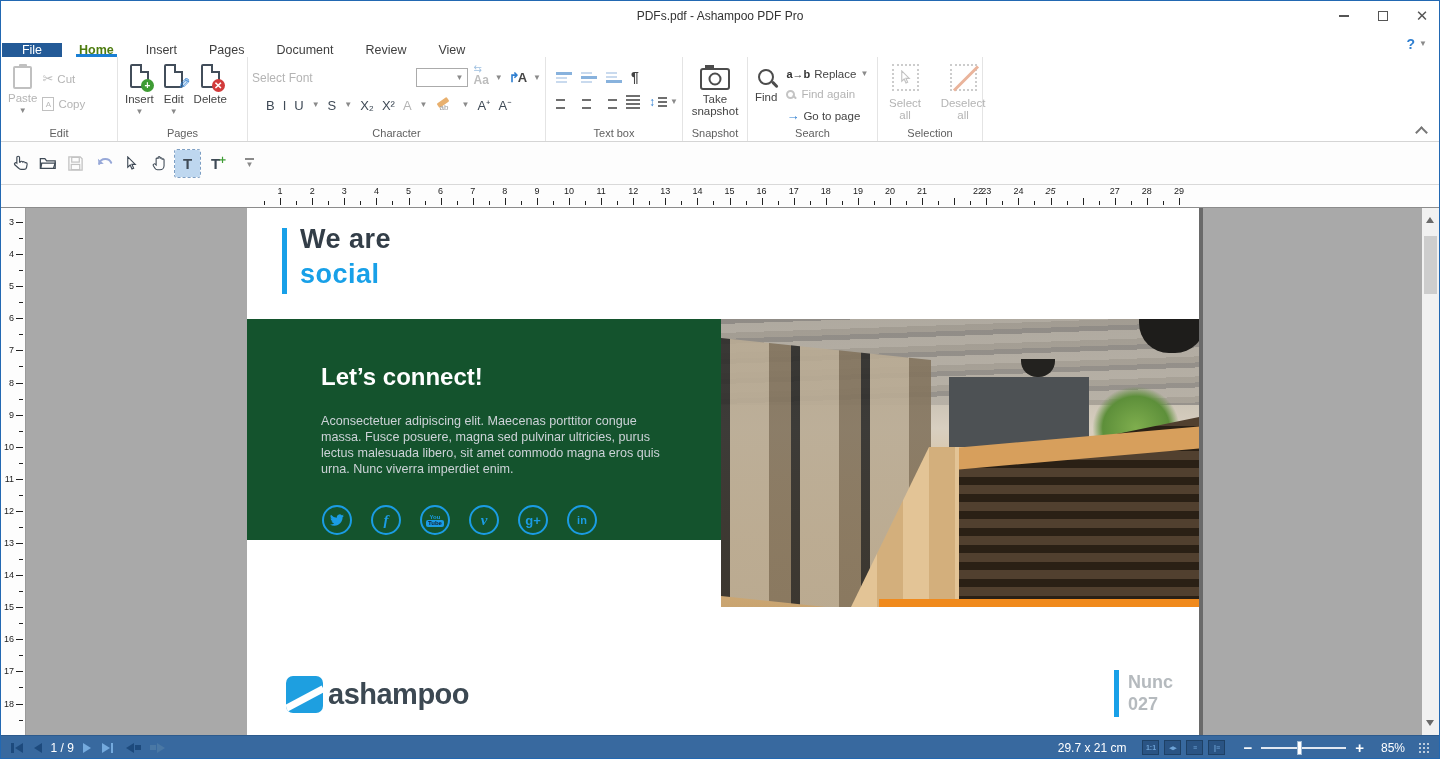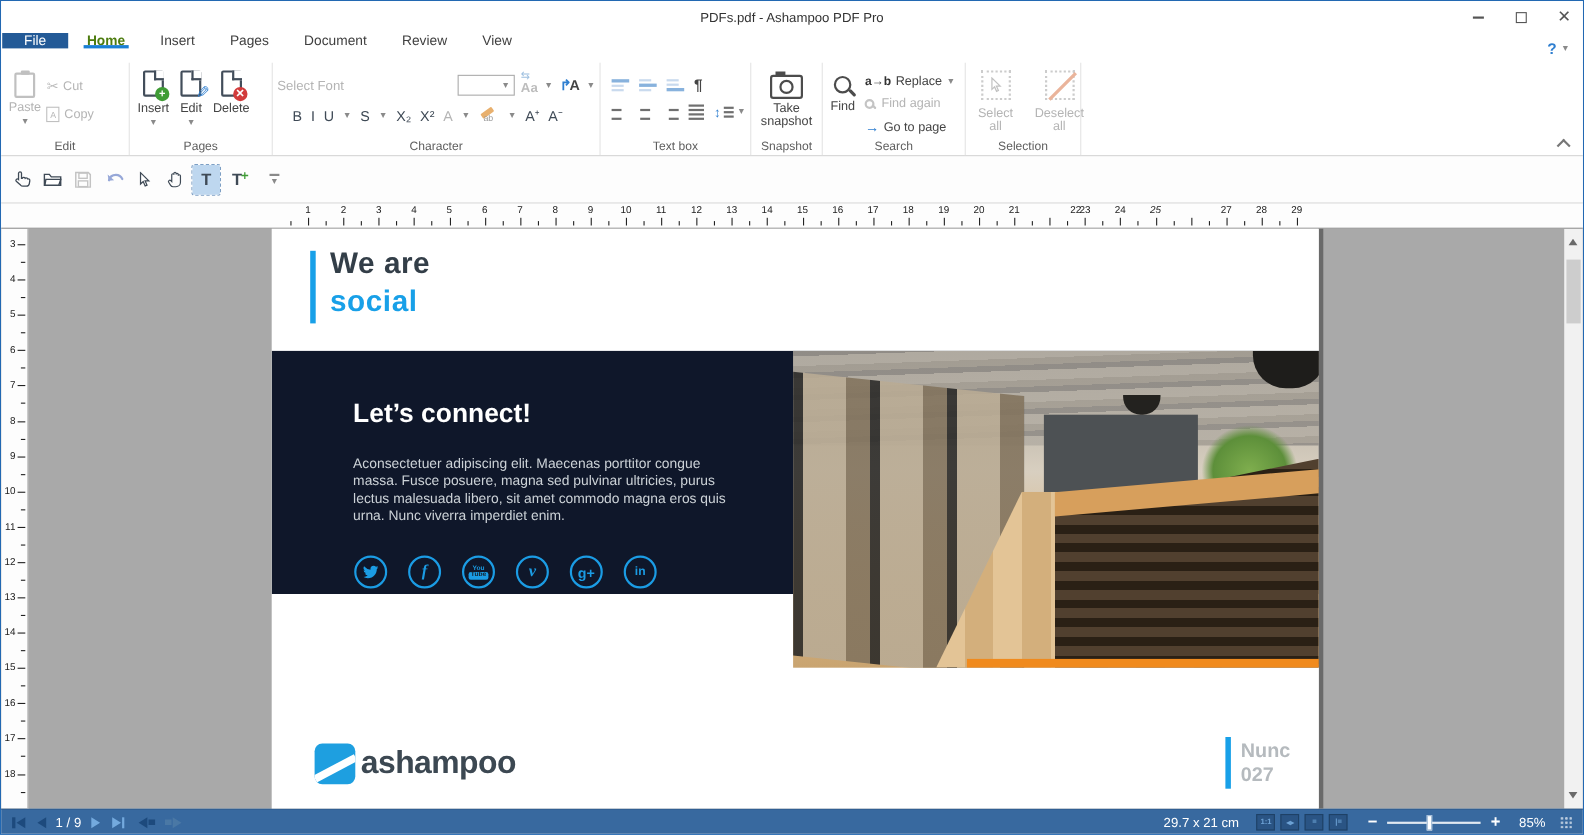--- a/index.html
+++ b/index.html
@@ -11,21 +11,21 @@
   
   .titlebar { height:29px; position:relative; display:flex; align-items:center; justify-content:center; background:#fff; }
   .title-text { font-size:12px; color:#333; }
   .win-controls { position:absolute; right:10px; top:0; height:100%; display:flex; align-items:center; gap:25px; }
   .wc { width:14px; height:14px; display:flex; align-items:center; justify-content:center; color:#555; cursor:default; }
   .wc-min i { display:block; width:10px; height:0; border-bottom:2px solid #555; }
   .wc-max i { display:block; width:10px; height:10px; border:1.4px solid #555; }
   .wc-close { font-size:15px; line-height:14px; }
 
   
-  .tabrow { height:27px; display:flex; align-items:flex-start; background:#fff; position:relative; }
+  .tabrow { height:27px; display:flex; align-items:flex-end; background:#fff; position:relative; }
   .file-btn { width:60px; margin-left:1px; background:#235a97; color:#fff; display:flex; align-items:center; justify-content:center; font-size:12.5px; }
   .tab { padding:0 15px; display:flex; align-items:center; color:#3f3f3f; font-size:12.5px; position:relative; margin-left:2px; }
   .tab.active { color:#4d7c0f; font-weight:700; }
   .tab.active::after { content:""; position:absolute; left:12px; right:12px; bottom:0; height:3px; background:#1a7fd4; }
   .help-area { position:absolute; right:12px; top:0; height:100%; display:flex; align-items:center; gap:4px; }
   .help-q { color:#2f7fd0; font-weight:700; font-size:14px; }
   .caret { font-size:8px; color:#8a8a8a; line-height:8px; }
 
   
   .ribbon { height:85px; border-bottom:1px solid #d5d5d5; display:flex; background:#fff; position:relative; }
@@ -114,21 +114,21 @@
   .vtick.major { width:7px; }
   .vnum { position:absolute; right:11px; transform:translateY(-55%); font-size:9px; color:#222; }
 
   .pdfpage { position:absolute; left:246px; top:-86px; width:952px; height:674px; background:#fff;
              box-shadow:4px 3px 0 0 #6a6a6a; overflow:hidden; }
 
   .hd-bar { position:absolute; left:35px; top:106px; width:5px; height:66px; background:#18a0e8; }
   .hd-l1 { position:absolute; left:53px; top:102px; font-size:27px; font-weight:700; color:#333e48; letter-spacing:.5px; }
   .hd-l2 { position:absolute; left:53px; top:137px; font-size:27px; font-weight:700; color:#18a0e8; letter-spacing:.5px; }
 
-  .dark-section { position:absolute; left:0; top:197px; width:952px; height:221px; background:#0f172a; }
+  .dark-section { position:absolute; left:0; top:197px; width:952px; height:221px; background:#14532d; }
   .connect-title { position:absolute; left:74px; top:44px; font-size:24px; font-weight:700; color:#fff; }
   .connect-body { position:absolute; left:74px; top:94px; width:342px; font-size:12.6px; line-height:16px; color:#ccd2d7; }
   .social-row { position:absolute; left:75px; top:186px; display:flex; gap:19px; }
   .soc { width:30px; height:30px; border:2px solid #1b9ce4; border-radius:50%; display:flex; flex-direction:column;
          align-items:center; justify-content:center; color:#1b9ce4; font-weight:700; font-size:13px; }
   .soc svg { width:14px; height:14px; fill:#1b9ce4; }
   .soc .scr { font-family:"Liberation Serif",serif; font-style:italic; font-size:15px; }
   .yt-top { font-size:6px; line-height:6px; }
   .yt-box { font-size:6px; line-height:7px; background:#1b9ce4; color:#15212c; border-radius:2px; padding:0 2px; }
 

